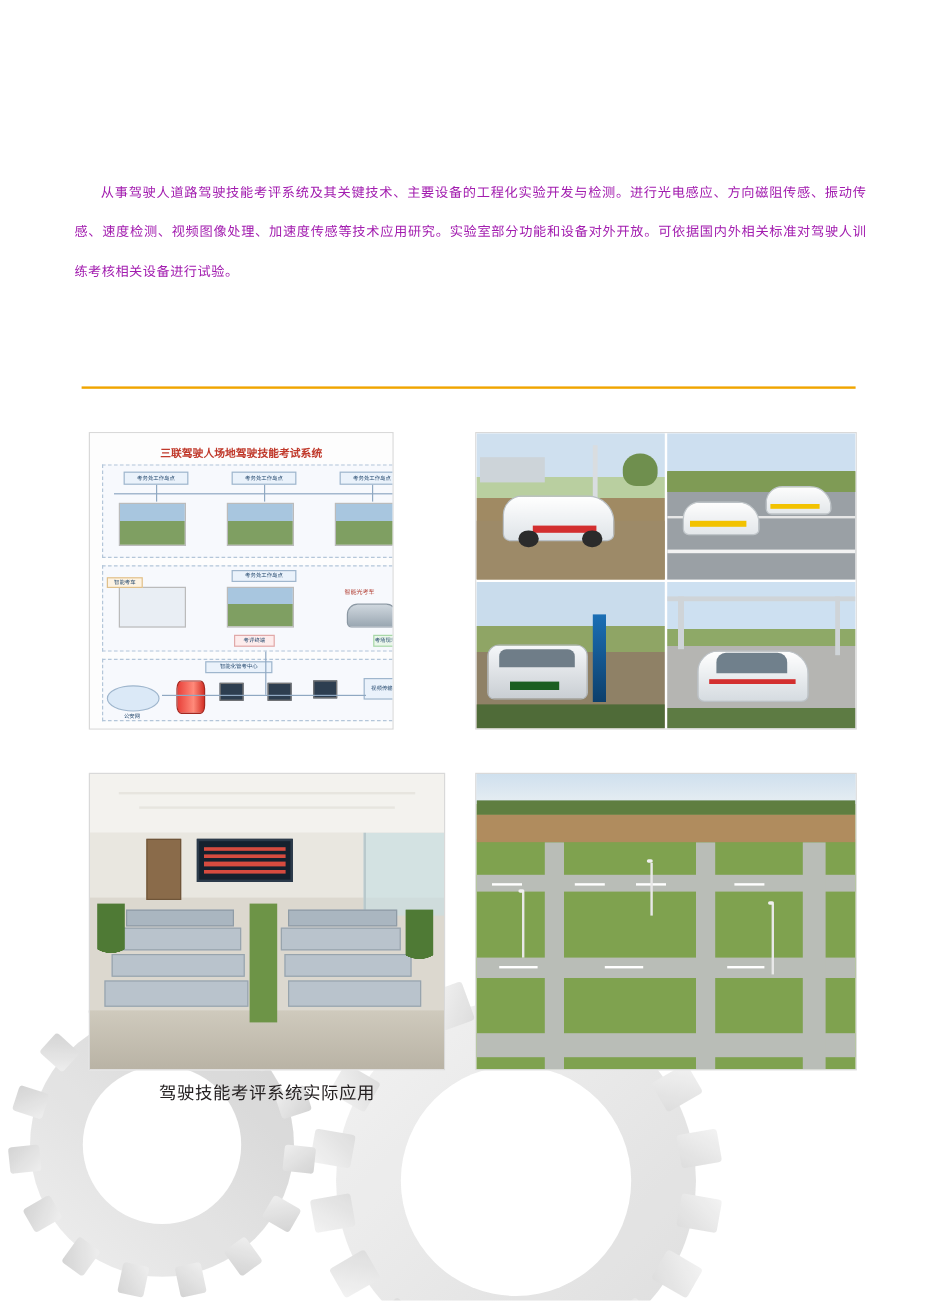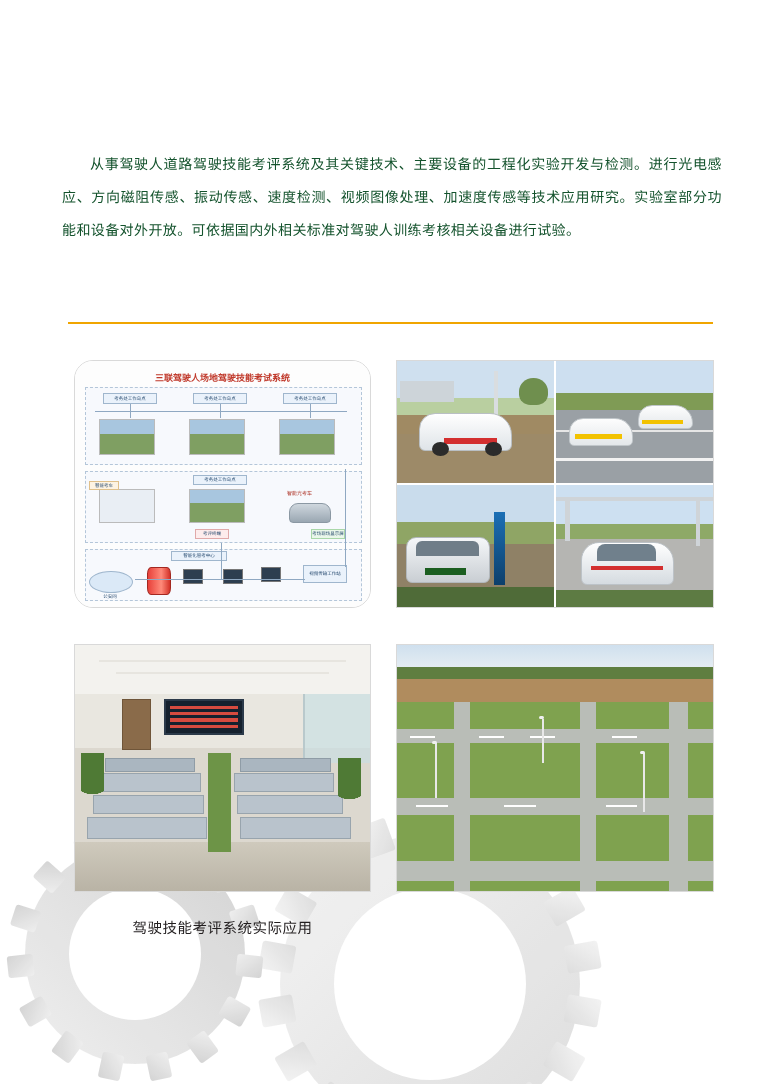--- a/index.html
+++ b/index.html
@@ -63,26 +63,26 @@
     height: 3px;
     background: #f0a500;
   }
 
   
   .intro {
     position: absolute;
     left: 62px;
     top: 134px;
     width: 660px;
-    font-size: 14px;
+    font-size: 11px;
     line-height: 33px;
     letter-spacing: 0.4px;
     text-align: justify;
     text-indent: 2em;
-    color: #14532d;
+    color: #a21caf;
   }
 
   
   .mid-rule {
     position: absolute;
     left: 68px;
     top: 322px;
     width: 645px;
     height: 2px;
     background: #f0a500;
@@ -112,21 +112,21 @@
     margin-top: 9px;
     letter-spacing: 0.5px;
   }
 
   
   .fig-diagram { left: 0;    top: 0;   width: 297px; }
   .fig-site    { left: 322px; top: 0;  width: 318px; }
   .fig-room    { left: 0;    top: 284px; width: 297px; }
   .fig-aerial  { left: 322px; top: 284px; width: 318px; }
 
-  .fig-diagram .frame { width: 297px; height: 248px; border-radius: 19px; }
+  .fig-diagram .frame { width: 254px; height: 248px; }
   .fig-site .frame    { width: 318px; height: 248px; }
   .fig-room .frame    { width: 297px; height: 248px; }
   .fig-aerial .frame  { width: 318px; height: 248px; }
 
   
   .diagram {
     position: absolute;
     inset: 0;
     background: #fdfdfd;
   }
@@ -304,21 +304,21 @@
   .aerial .r-h2 { left:0; top:62%; width:100%; height:7%; }
   .aerial .r-h3 { left:0; top:88%; width:100%; height:8%; }
   .aerial .r-v1 { left:18%; top:23%; width:5%; height:77%; }
   .aerial .r-v2 { left:58%; top:23%; width:5%; height:77%; }
   .aerial .r-v3 { left:86%; top:23%; width:6%; height:77%; }
   .aerial .mark { position:absolute; height:2px; background:#ffffff; }
   .aerial .lamp { position:absolute; width:2px; background:#e8e8e8; }
   .aerial .lamp-head { position:absolute; width:5px; height:3px; background:#f0f0f0; border-radius:2px; }
 
   
-  .fig-room .cap, .fig-aerial .cap { margin-top: 24px; }
+  .fig-room .cap, .fig-aerial .cap { margin-top: 7px; }
 </style>
 </head>
 <body>
 
 <svg class="gear-bg" viewBox="0 0 780 430" aria-hidden="true">
   <defs>
     <linearGradient id="gearGrad" x1="0" y1="0" x2="1" y2="1">
       <stop offset="0%" stop-color="#f2f2f2"></stop>
       <stop offset="100%" stop-color="#dadada"></stop>
     </linearGradient>

